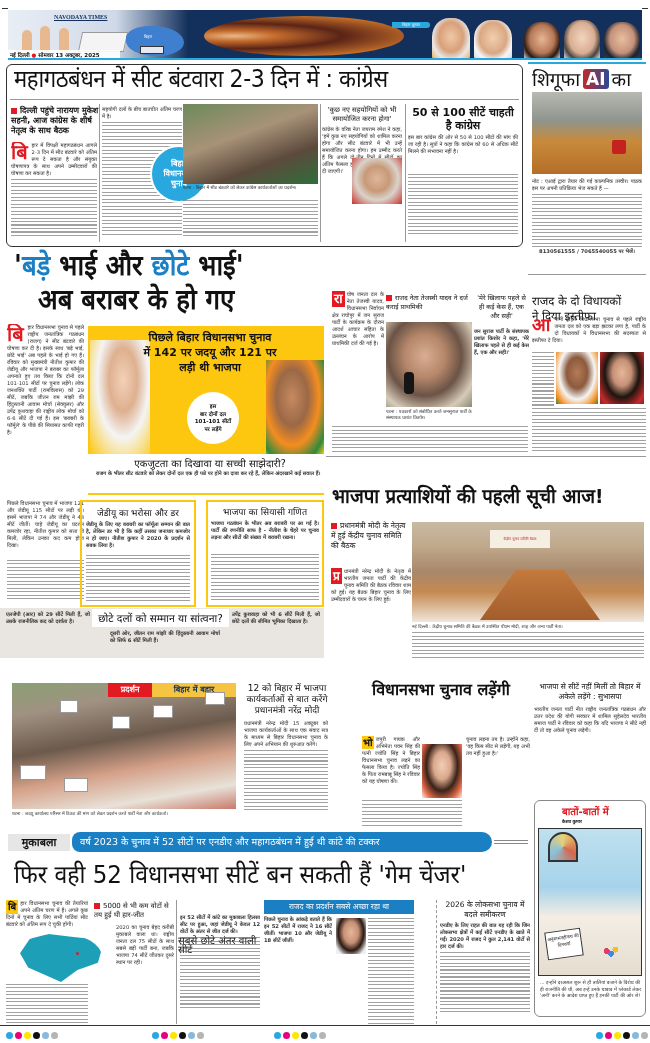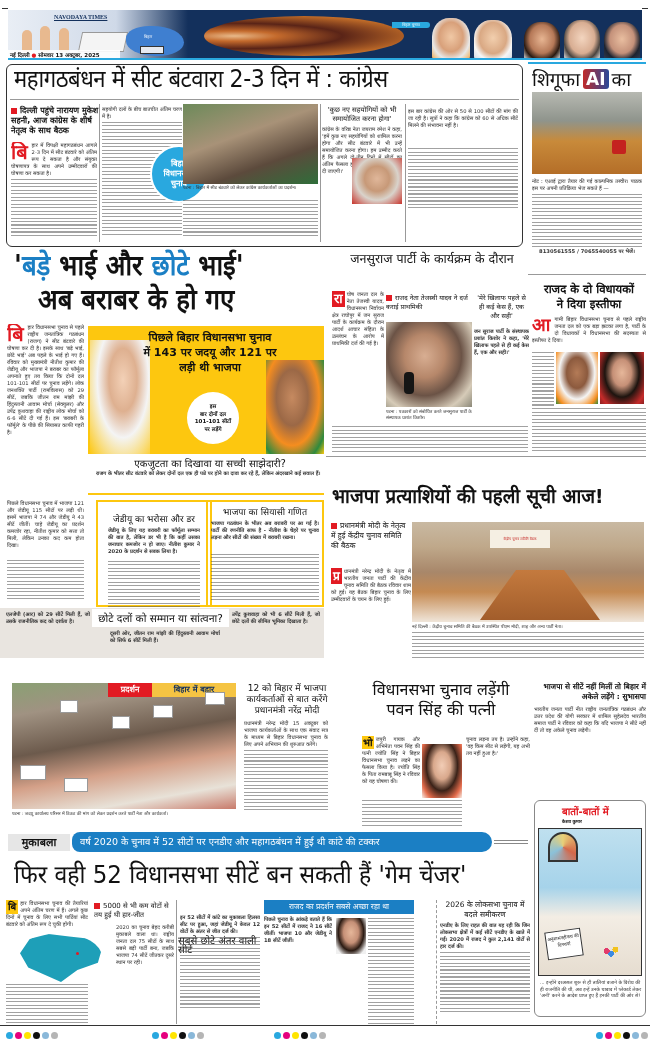--- a/index.html
+++ b/index.html
@@ -77,20 +77,21 @@
 <div class="vline" style="left:320px;top:104px;height:138px"></div>
 
 <div class="abs" style="left:322px;top:106px;width:80px;height:136px">
   <div class="hd" style="font-size:7px;font-weight:normal;text-align:center;line-height:9px">'कुछ नए सहयोगियों को भी समायोजित करना होगा'</div>
   <div class="abs photo" style="left:30px;top:52px;width:50px;height:46px;background:radial-gradient(ellipse at 50% 45%,#e0b79a 0,#c79978 35%,#d9d3cb 60%,#c8342c 100%)"></div>
   <div class="txt" style="margin-top:2px;width:80px;height:110px">कांग्रेस के वरिष्ठ नेता जयराम रमेश ने कहा, 'हमें कुछ नए सहयोगियों को शामिल करना होगा और सीट बंटवारे में भी उन्हें समायोजित करना होगा। हम उम्मीद करते हैं कि अगले दो-तीन दिनों में सीटों का अंतिम फैसला हो जाएगा और घोषणा कर दी जाएगी।'</div>
 </div>
 <div class="vline" style="left:405px;top:104px;height:138px"></div>
 
 <div class="abs" style="left:408px;top:106px;width:110px;height:136px">
+  <div class="hd" style="font-size:11px;text-align:center;line-height:13px">50 से 100 सीटें चाहती है कांग्रेस</div>
   <div class="txt" style="margin-top:2px;height:40px">इस बार कांग्रेस की ओर से 50 से 100 सीटों की मांग की जा रही है। सूत्रों ने कहा कि कांग्रेस को 60 से अधिक सीटें मिलने की संभावना नहीं है।</div>
   <div class="filler" style="height:60px"></div>
 </div>
 
 <div class="abs" style="left:528px;top:62px;width:118px;height:213px;border-top:2px solid #29a8df;border-bottom:1px solid #999"></div>
 <div class="abs" style="left:532px;top:66px;font-size:19px;white-space:nowrap;display:flex;align-items:center;gap:3px">
   <span>शिगूफा</span>
   <span style="background:linear-gradient(90deg,#c12a2a,#2a4a9a);color:#fff;font-weight:bold;padding:0 3px;border-radius:3px;font-size:17px">AI</span>
   <span>का</span>
 </div>
@@ -113,69 +114,68 @@
 <div class="abs txt" style="left:7px;top:500px;width:77px;height:100px">पिछले विधानसभा चुनाव में भाजपा 121 और जेडीयू 115 सीटों पर लड़ी थी। इसमें भाजपा ने 74 और जेडीयू ने 43 सीटें जीतीं। चाहे जेडीयू का प्रदर्शन कमजोर रहा, नीतीश कुमार को सत्ता तो मिली, लेकिन उनका कद कम होता दिखा।</div>
 <div class="abs" style="left:7px;top:560px;width:77px;height:40px">
     <div class="filler" style="height:40px"></div>
   </div>
 
 <div class="abs" style="left:88px;top:326px;width:236px;height:128px;background:#fdc70f"></div>
 <div class="abs photo" style="left:90px;top:340px;width:60px;height:114px;background:radial-gradient(ellipse at 55% 35%,#f3d1b7 0,#deb090 30%,#f4f4f4 55%,#fdc70f 100%)"></div>
 <div class="abs photo" style="left:266px;top:360px;width:58px;height:94px;background:radial-gradient(ellipse at 45% 40%,#c68a60 0,#9b6846 35%,#f58d1f 60%,#2e8a3e 85%,#fdc70f 100%)"></div>
 <div class="abs" style="left:140px;top:330px;width:140px;text-align:center;font-size:11px;font-weight:bold;line-height:15px;color:#111">
   <div>पिछले बिहार विधानसभा चुनाव</div>
-  <div>में 143 पर जदयू और 121 पर</div>
+  <div>में 142 पर जदयू और 121 पर</div>
   <div>लड़ी थी भाजपा</div>
 </div>
 <div class="abs" style="left:187px;top:392px;width:52px;height:52px;border-radius:50%;background:#fff;display:flex;flex-direction:column;justify-content:center;align-items:center;font-size:5.5px;font-weight:bold;line-height:7.5px;text-align:center">
   <span>इस</span>
   <span>बार दोनों दल</span>
   <span>101-101 सीटों</span>
   <span>पर लड़ेंगे</span>
 </div>
 <div class="abs" style="left:100px;top:456px;width:220px;text-align:center;font-size:10px;color:#111">एकजुटता का दिखावा या सच्ची साझेदारी?</div>
 <div class="abs txt" style="left:96px;top:470px;width:226px;height:20px;font-weight:bold">राजग के भीतर सीट बंटवारे को लेकर दोनों दल एक ही पन्ने पर होने का दावा कर रहे हैं, लेकिन अंदरखाने कई सवाल हैं।</div>
 <div class="abs" style="left:88px;top:493px;width:236px;height:2px;background:#fdc70f"></div>
 
-<div class="abs" style="left:96px;top:500px;width:116px;height:107px;border:2.5px solid #fdc70f;padding:10px">
+<div class="abs" style="left:80px;top:500px;width:116px;height:107px;border:2.5px solid #fdc70f;padding:4px">
   <div style="font-size:9px;text-align:center;margin-bottom:2px">जेडीयू का भरोसा और डर</div>
   <div class="txt" style="font-weight:bold;height:34px">जेडीयू के लिए यह बराबरी का फॉर्मूला सम्मान की बात है, लेकिन डर भी है कि कहीं उसका जनाधार कमजोर न हो जाए। नीतीश कुमार ने 2020 के प्रदर्शन से सबक लिया है।</div>
   <div class="filler" style="height:48px"></div>
 </div>
 <div class="abs" style="left:206px;top:500px;width:118px;height:107px;border:2.5px solid #fdc70f;padding:3px">
   <div style="font-size:9px;text-align:center;margin-bottom:2px">भाजपा का सियासी गणित</div>
   <div class="txt" style="font-weight:bold;height:34px">भाजपा गठबंधन के भीतर अब बराबरी पर आ गई है। पार्टी की रणनीति साफ है - नीतीश के चेहरे पर चुनाव लड़ना और सीटों की संख्या में बराबरी रखना।</div>
   <div class="filler" style="height:48px"></div>
 </div>
 
 <div class="abs" style="left:0;top:608px;width:324px;height:50px;background:#e9e5e0"></div>
 <div class="abs txt" style="left:6px;top:611px;width:84px;height:45px;font-weight:bold">एलजेपी (आर) को 29 सीटें मिली हैं, जो उसके राजनीतिक कद को दर्शाता है।</div>
 <div class="abs" style="left:92px;top:609px;width:137px;height:18px;background:#fff;font-size:10.5px;text-align:center;line-height:18px;white-space:nowrap;overflow:hidden">छोटे दलों को सम्मान या सांत्वना?</div>
 <div class="abs txt" style="left:110px;top:630px;width:110px;height:26px;font-weight:bold">दूसरी ओर, जीतन राम मांझी की हिंदुस्तानी आवाम मोर्चा को सिर्फ 6 सीटें मिली हैं।</div>
 <div class="abs txt" style="left:232px;top:611px;width:88px;height:45px;font-weight:bold">उपेंद्र कुशवाहा को भी 6 सीटें मिली हैं, जो छोटे दलों की सीमित भूमिका दिखाता है।</div>
 
 <div class="abs hd" style="left:332px;top:251px;width:200px;font-size:12.5px;font-weight:normal;line-height:16px;text-align:center;white-space:nowrap">
-  <div>जनसुराज पार्टी के कार्यक्रम के दौरान</div>
 </div>
 <div class="abs txt" style="left:332px;top:291px;width:52px;height:163px">
   <span style="float:left;background:#e21b23;color:#fff;font-weight:bold;font-size:13px;line-height:16px;padding:0 2px;margin:0 2px 0 0">रा</span><span>घोष जनता दल के नेता तेजस्वी यादव, विधानसभा निर्वाचन क्षेत्र राघोपुर में जन सुराज पार्टी के कार्यक्रम के दौरान आदर्श आचार संहिता के उल्लंघन के आरोप में प्राथमिकी दर्ज की गई है।</span>
 </div>
 <div class="abs" style="left:386px;top:294px;width:86px;font-size:6.5px;line-height:9px">
   <span class="sq"></span><span>राजद नेता तेजस्वी यादव ने दर्ज कराई प्राथमिकी</span>
 </div>
 <div class="abs photo" style="left:386px;top:322px;width:86px;height:85px;background:radial-gradient(ellipse at 45% 40%,#d8ae92 0,#b6876a 30%,#6b5346 55%,#d6cbb8 80%,#8b8878 100%)"></div>
 <div class="abs" style="left:404px;top:372px;width:10px;height:22px;background:#151515;border-radius:4px"></div>
 <div class="abs cap" style="left:386px;top:409px;width:86px;font-size:4.5px">पटना : पत्रकारों को संबोधित करते जनसुराज पार्टी के संस्थापक प्रशांत किशोर।</div>
 <div class="abs" style="left:474px;top:294px;width:55px;font-size:6.5px;line-height:9px;text-align:center">'मेरे खिलाफ पहले से ही कई केस हैं, एक और सही'</div>
 <div class="abs txt" style="left:474px;top:328px;width:55px;height:95px;font-weight:bold">जन सुराज पार्टी के संस्थापक प्रशांत किशोर ने कहा, 'मेरे खिलाफ पहले से ही कई केस हैं, एक और सही।'</div>
 <div class="abs txt" style="left:332px;top:426px;width:196px;height:28px">
     <div class="filler" style="height:28px"></div>
   </div>
 
-<div class="abs hd" style="left:532px;top:282px;width:114px;text-align:center;font-size:11.5px;font-weight:bold;line-height:15px;white-space:nowrap">
+<div class="abs hd" style="left:532px;top:294px;width:114px;text-align:left;font-size:11.5px;font-weight:normal;line-height:15px;white-space:nowrap">
   <div>राजद के दो विधायकों</div>
   <div>ने दिया इस्तीफा</div>
 </div>
 <div class="abs txt" style="left:532px;top:316px;width:114px;height:34px">
   <span class="drop" style="font-size:18px">आ</span><span>गामी बिहार विधानसभा चुनाव से पहले राष्ट्रीय जनता दल को एक बड़ा झटका लगा है, पार्टी के दो विधायकों ने विधानसभा की सदस्यता से इस्तीफा दे दिया।</span>
 </div>
 <div class="abs photo" style="left:556px;top:352px;width:42px;height:52px;background:radial-gradient(ellipse at 50% 40%,#b47b57 0,#8c5a3e 35%,#f4f4f4 60%,#f58d1f 85%,#2e8a3e 100%)"></div>
 <div class="abs photo" style="left:600px;top:352px;width:44px;height:52px;background:radial-gradient(ellipse at 50% 40%,#e6b79a 0,#c69077 30%,#1d140f 55%,#c62b2a 85%,#8a2020 100%)"></div>
 <div class="abs txt" style="left:532px;top:352px;width:22px;height:54px">
     <div class="filler" style="height:54px"></div>
@@ -210,49 +210,48 @@
 <div class="abs" style="left:20px;top:765px;width:26px;height:15px;background:#fff;border:1px solid #999"></div>
 <div class="abs" style="left:64px;top:778px;width:24px;height:14px;background:#fff;border:1px solid #999"></div>
 <div class="abs cap" style="left:12px;top:811px;width:224px;font-size:4.5px">पटना : जदयू कार्यालय परिसर में टिकट की मांग को लेकर प्रदर्शन करते पार्टी नेता और कार्यकर्ता।</div>
 
 <div class="abs hd" style="left:242px;top:683px;width:90px;font-size:9px;font-weight:normal;line-height:11px;text-align:center">12 को बिहार में भाजपा कार्यकर्ताओं से बात करेंगे प्रधानमंत्री नरेंद्र मोदी</div>
 <div class="abs txt" style="left:244px;top:720px;width:84px;height:104px">
   <span>प्रधानमंत्री नरेन्द्र मोदी 15 अक्टूबर को भाजपा कार्यकर्ताओं के साथ एक संवाद सत्र के माध्यम से बिहार विधानसभा चुनाव के लिए अपने अभियान की शुरुआत करेंगे।</span>
   <div class="filler" style="height:60px;margin-top:2px"></div>
 </div>
 
-<div class="abs hd" style="left:356px;top:680px;width:170px;text-align:center;font-size:16px;font-weight:normal;line-height:20px;white-space:nowrap">
+<div class="abs hd" style="left:356px;top:680px;width:170px;text-align:center;font-size:16px;font-weight:bold;line-height:20px;white-space:nowrap">
   <div>विधानसभा चुनाव लड़ेंगी</div>
-  <div>पवन सिंह की पत्नी</div>
 </div>
 <div class="abs txt" style="left:362px;top:736px;width:58px;height:90px">
   <span style="float:left;background:#fdc70f;color:#111;font-weight:bold;font-size:10px;line-height:13px;padding:0 1px;margin-right:2px">भो</span><span>जपुरी गायक और अभिनेता पवन सिंह की पत्नी ज्योति सिंह ने बिहार विधानसभा चुनाव लड़ने का फैसला किया है। ज्योति सिंह के पिता रामबाबू सिंह ने रविवार को यह घोषणा की।</span>
 </div>
 <div class="abs photo" style="left:422px;top:744px;width:40px;height:54px;background:radial-gradient(ellipse at 50% 40%,#f2cdb6 0,#d9a88c 30%,#3a2218 55%,#e26a4a 80%,#f8efe8 100%)"></div>
 <div class="abs txt" style="left:466px;top:736px;width:64px;height:90px">चुनाव लड़ना तय है। उन्होंने कहा, 'वह किस सीट से लड़ेंगी, यह अभी तय नहीं हुआ है।'</div>
 <div class="abs txt" style="left:362px;top:800px;width:100px;height:26px">
     <div class="filler" style="height:26px"></div>
   </div>
 
-<div class="abs hd" style="left:534px;top:682px;width:112px;text-align:right;font-size:7.5px;font-weight:bold;line-height:10px">भाजपा से सीटें नहीं मिलीं तो बिहार में अकेले लड़ेंगे : सुभासपा</div>
+<div class="abs hd" style="left:534px;top:682px;width:112px;text-align:center;font-size:7.5px;font-weight:normal;line-height:10px">भाजपा से सीटें नहीं मिलीं तो बिहार में अकेले लड़ेंगे : सुभासपा</div>
 <div class="abs txt" style="left:534px;top:706px;width:112px;height:50px">
   <span>भारतीय जनता पार्टी नीत राष्ट्रीय जनतांत्रिक गठबंधन और उत्तर प्रदेश की योगी सरकार में शामिल सुहेलदेव भारतीय समाज पार्टी ने रविवार को कहा कि यदि भाजपा ने सीटें नहीं दीं तो वह अकेले चुनाव लड़ेगी।</span>
 </div>
 
 <div class="abs" style="left:534px;top:800px;width:112px;height:217px;border:1px solid #888;border-radius:6px"></div>
 <div class="abs" style="left:562px;top:804px;font-size:10px;font-weight:bold;color:#e21b23;white-space:nowrap">बातों-बातों में</div>
 <div class="abs" style="left:562px;top:818px;font-size:4.5px;font-weight:bold;white-space:nowrap">केशव कुमार</div>
 <div class="abs" style="left:538px;top:828px;width:104px;height:148px;background:linear-gradient(180deg,#bfe0ef 0,#a6d3ea 40%,#f3ede4 60%,#e6ddd0 100%);border:1px solid #333"></div>
 <div class="abs" style="left:548px;top:832px;width:30px;height:30px;border-radius:50% 50% 0 0;border:2px solid #333;background:conic-gradient(#e8d178,#d4674a,#8bc1d9,#e8d178)"></div>
 <div class="abs" style="left:546px;top:930px;width:36px;height:28px;background:#fff;border:1px solid #333;font-size:4.5px;line-height:7px;text-align:center;padding-top:3px;transform:rotate(-8deg)">अनुशासनहीनता की दिनचर्या</div>
 <div class="abs" style="left:600px;top:944px;width:22px;height:14px;background:radial-gradient(circle at 30% 50%,#e23b6b 0 3px,transparent 3px),radial-gradient(circle at 70% 40%,#f2c21c 0 3px,transparent 3px),radial-gradient(circle at 50% 70%,#3b8ae2 0 3px,transparent 3px)"></div>
 <div class="abs cap" style="left:540px;top:980px;width:102px;font-size:4.8px;line-height:6.5px">... इन्होंने दरअसल शुरू से ही तालियां बजाने के विरोध की ही राजनीति की थी, अब इन्हें उनके चाबाव में प्लेकार्ड लेकर 'अनी' करने के आदेश प्राप्त हुए हैं इनकी पार्टी की ओर से!</div>
 
 <div class="abs" style="left:8px;top:834px;width:62px;height:17px;background:#e6e6e6;font-size:11px;font-weight:bold;line-height:17px;text-align:center">मुकाबला</div>
-<div class="abs" style="left:72px;top:832px;width:420px;height:20px;background:#1b7fc4;color:#fff;font-size:9.5px;line-height:20px;padding-left:8px;border-radius:8px 10px 10px 8px;white-space:nowrap;overflow:hidden">वर्ष 2020 के चुनाव में 52 सीटों पर एनडीए और महागठबंधन में हुई थी कांटे की टक्कर</div>
+<div class="abs" style="left:72px;top:832px;width:420px;height:20px;background:#1b7fc4;color:#fff;font-size:9.5px;line-height:20px;padding-left:8px;border-radius:8px 10px 10px 8px;white-space:nowrap;overflow:hidden">वर्ष 2023 के चुनाव में 52 सीटों पर एनडीए और महागठबंधन में हुई थी कांटे की टक्कर</div>
 <div class="hline" style="left:494px;top:840px;width:34px;background:#888"></div>
 <div class="hline" style="left:494px;top:843px;width:34px;background:#888"></div>
 <div class="abs hd" style="left:14px;top:860px;font-size:25px;font-weight:normal;white-space:nowrap;line-height:30px;transform:scaleX(.92);transform-origin:left top">फिर वही 52 विधानसभा सीटें बन सकती हैं 'गेम चेंजर'</div>
 
 <div class="abs txt" style="left:6px;top:900px;width:82px;height:50px">
   <span style="float:left;background:#fdc70f;color:#111;font-weight:bold;font-size:10px;line-height:14px;padding:0 2px;margin-right:2px">बि</span><span>हार विधानसभा चुनाव की तैयारियां अपने अंतिम चरण में हैं। अगले कुछ दिनों में चुनाव के लिए सभी पार्टियां सीट बंटवारे को अंतिम रूप दे चुकी होंगी।</span>
 </div>
 <div class="abs" style="left:20px;top:934px;width:82px;height:48px;background:#1e9fb8;border-radius:38% 48% 30% 40%;clip-path:polygon(0 40%,12% 10%,35% 0,60% 5%,85% 10%,100% 30%,95% 60%,70% 75%,50% 100%,30% 85%,10% 70%)"></div>
 <div class="abs" style="left:76px;top:952px;width:3px;height:3px;background:#e21b23;border-radius:50%"></div>
 <div class="abs txt" style="left:6px;top:984px;width:82px;height:40px">

